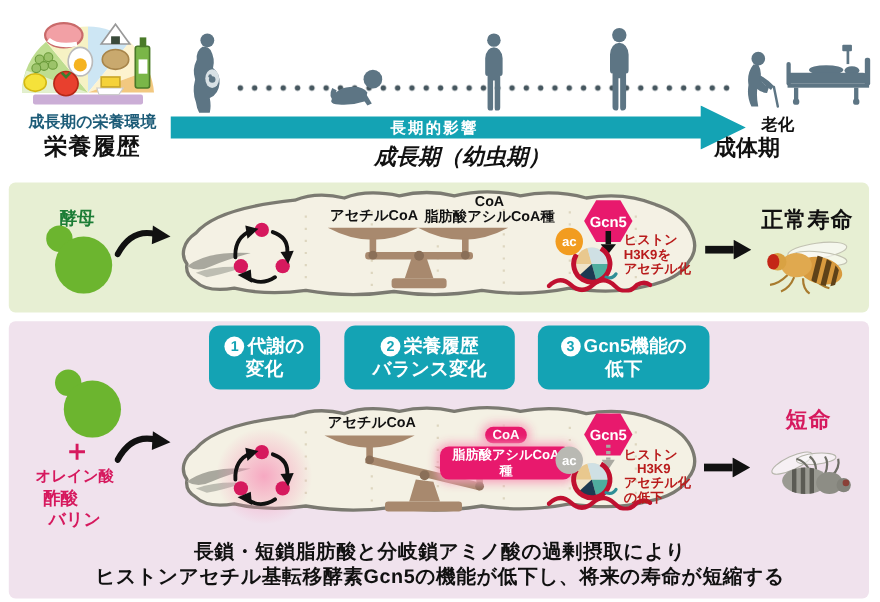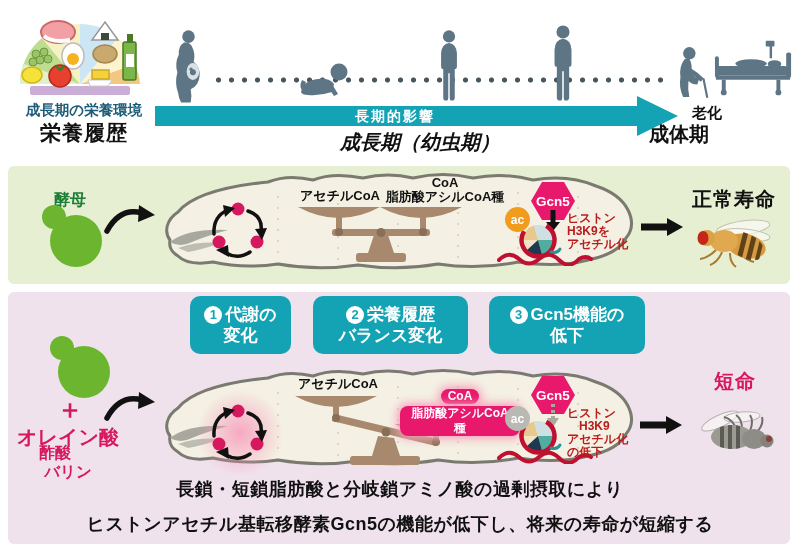--- a/index.html
+++ b/index.html
@@ -293,21 +293,21 @@
       <span>Gcn5機能の</span>
     </div>
     <div class="boxline">低下</div>
   </div>
 
   <svg class="abs" style="left:42px;top:334px;" width="72" height="64" viewBox="0 0 72 64">
     <circle cx="20" cy="14" r="12" fill="#6cb52f"></circle>
     <circle cx="42" cy="38" r="26" fill="#6cb52f"></circle>
   </svg>
   <div class="abs c b crimson" style="left:42px;top:396px;width:56px;font-size:26px;line-height:26px;">＋</div>
-  <div class="abs c b crimson" style="left:16px;top:424px;width:104px;font-size:20px;">オレイン酸</div>
+  <div class="abs c b crimson" style="left:16px;top:424px;width:104px;font-size:14px;">オレイン酸</div>
   <div class="abs c b crimson" style="left:3px;top:443px;width:104px;font-size:16px;">酢酸</div>
   <div class="abs c b crimson" style="left:16px;top:462px;width:104px;font-size:15.5px;">バリン</div>
 
   <svg class="abs" style="left:104px;top:390px;" width="52" height="32" viewBox="0 0 52 32">
     <path d="M3,28 Q16,4 38,10" stroke="#111" stroke-width="5.5" fill="none" stroke-linecap="round"></path>
     <polygon points="35,2 51,12 34,19" fill="#111"></polygon>
   </svg>
 
   <svg class="abs" style="left:148px;top:364px;" width="500" height="114" viewBox="0 0 500 114">
     <path d="M22,72 C16,64 18,52 30,44 C45,26 80,18 120,14 Q140,6 165,12 Q185,4 215,10 Q240,4 265,10 Q295,3 325,10 Q355,4 385,12 Q420,6 448,18 Q472,26 480,42 Q488,58 478,70 Q470,86 440,92 Q410,100 370,94 Q330,102 290,96 Q250,103 210,97 Q170,103 130,96 Q95,101 65,94 Q40,98 30,88 Q20,82 22,72 Z" fill="#f4f1e4" stroke="#7b7a71" stroke-width="3" stroke-linejoin="round"></path>
@@ -418,16 +418,16 @@
     <g clip-path="url(#clipAbd2)" fill="#5b5b54">
       <rect x="28" y="30" width="4" height="28"></rect>
         <rect x="36" y="30" width="4" height="28"></rect>
         <rect x="44" y="30" width="4" height="28"></rect>
     </g>
     <ellipse cx="62" cy="46" rx="12" ry="10" fill="#8d8d85"></ellipse>
     <circle cx="75" cy="48" r="6.5" fill="#83837b"></circle>
     <circle cx="77" cy="46" r="3" fill="#8a4038"></circle>
   </svg>
 
-  <div class="abs c caption" style="left:0px;top:477px;width:800px;">長鎖・短鎖脂肪酸と分岐鎖アミノ酸の過剰摂取により</div>
+  <div class="abs c caption" style="left:0px;top:489px;width:800px;">長鎖・短鎖脂肪酸と分岐鎖アミノ酸の過剰摂取により</div>
   <div class="abs c caption" style="left:0px;top:512px;width:800px;">ヒストンアセチル基転移酵素Gcn5の機能が低下し、将来の寿命が短縮する</div>
 
 </div>
 
 </body></html>

